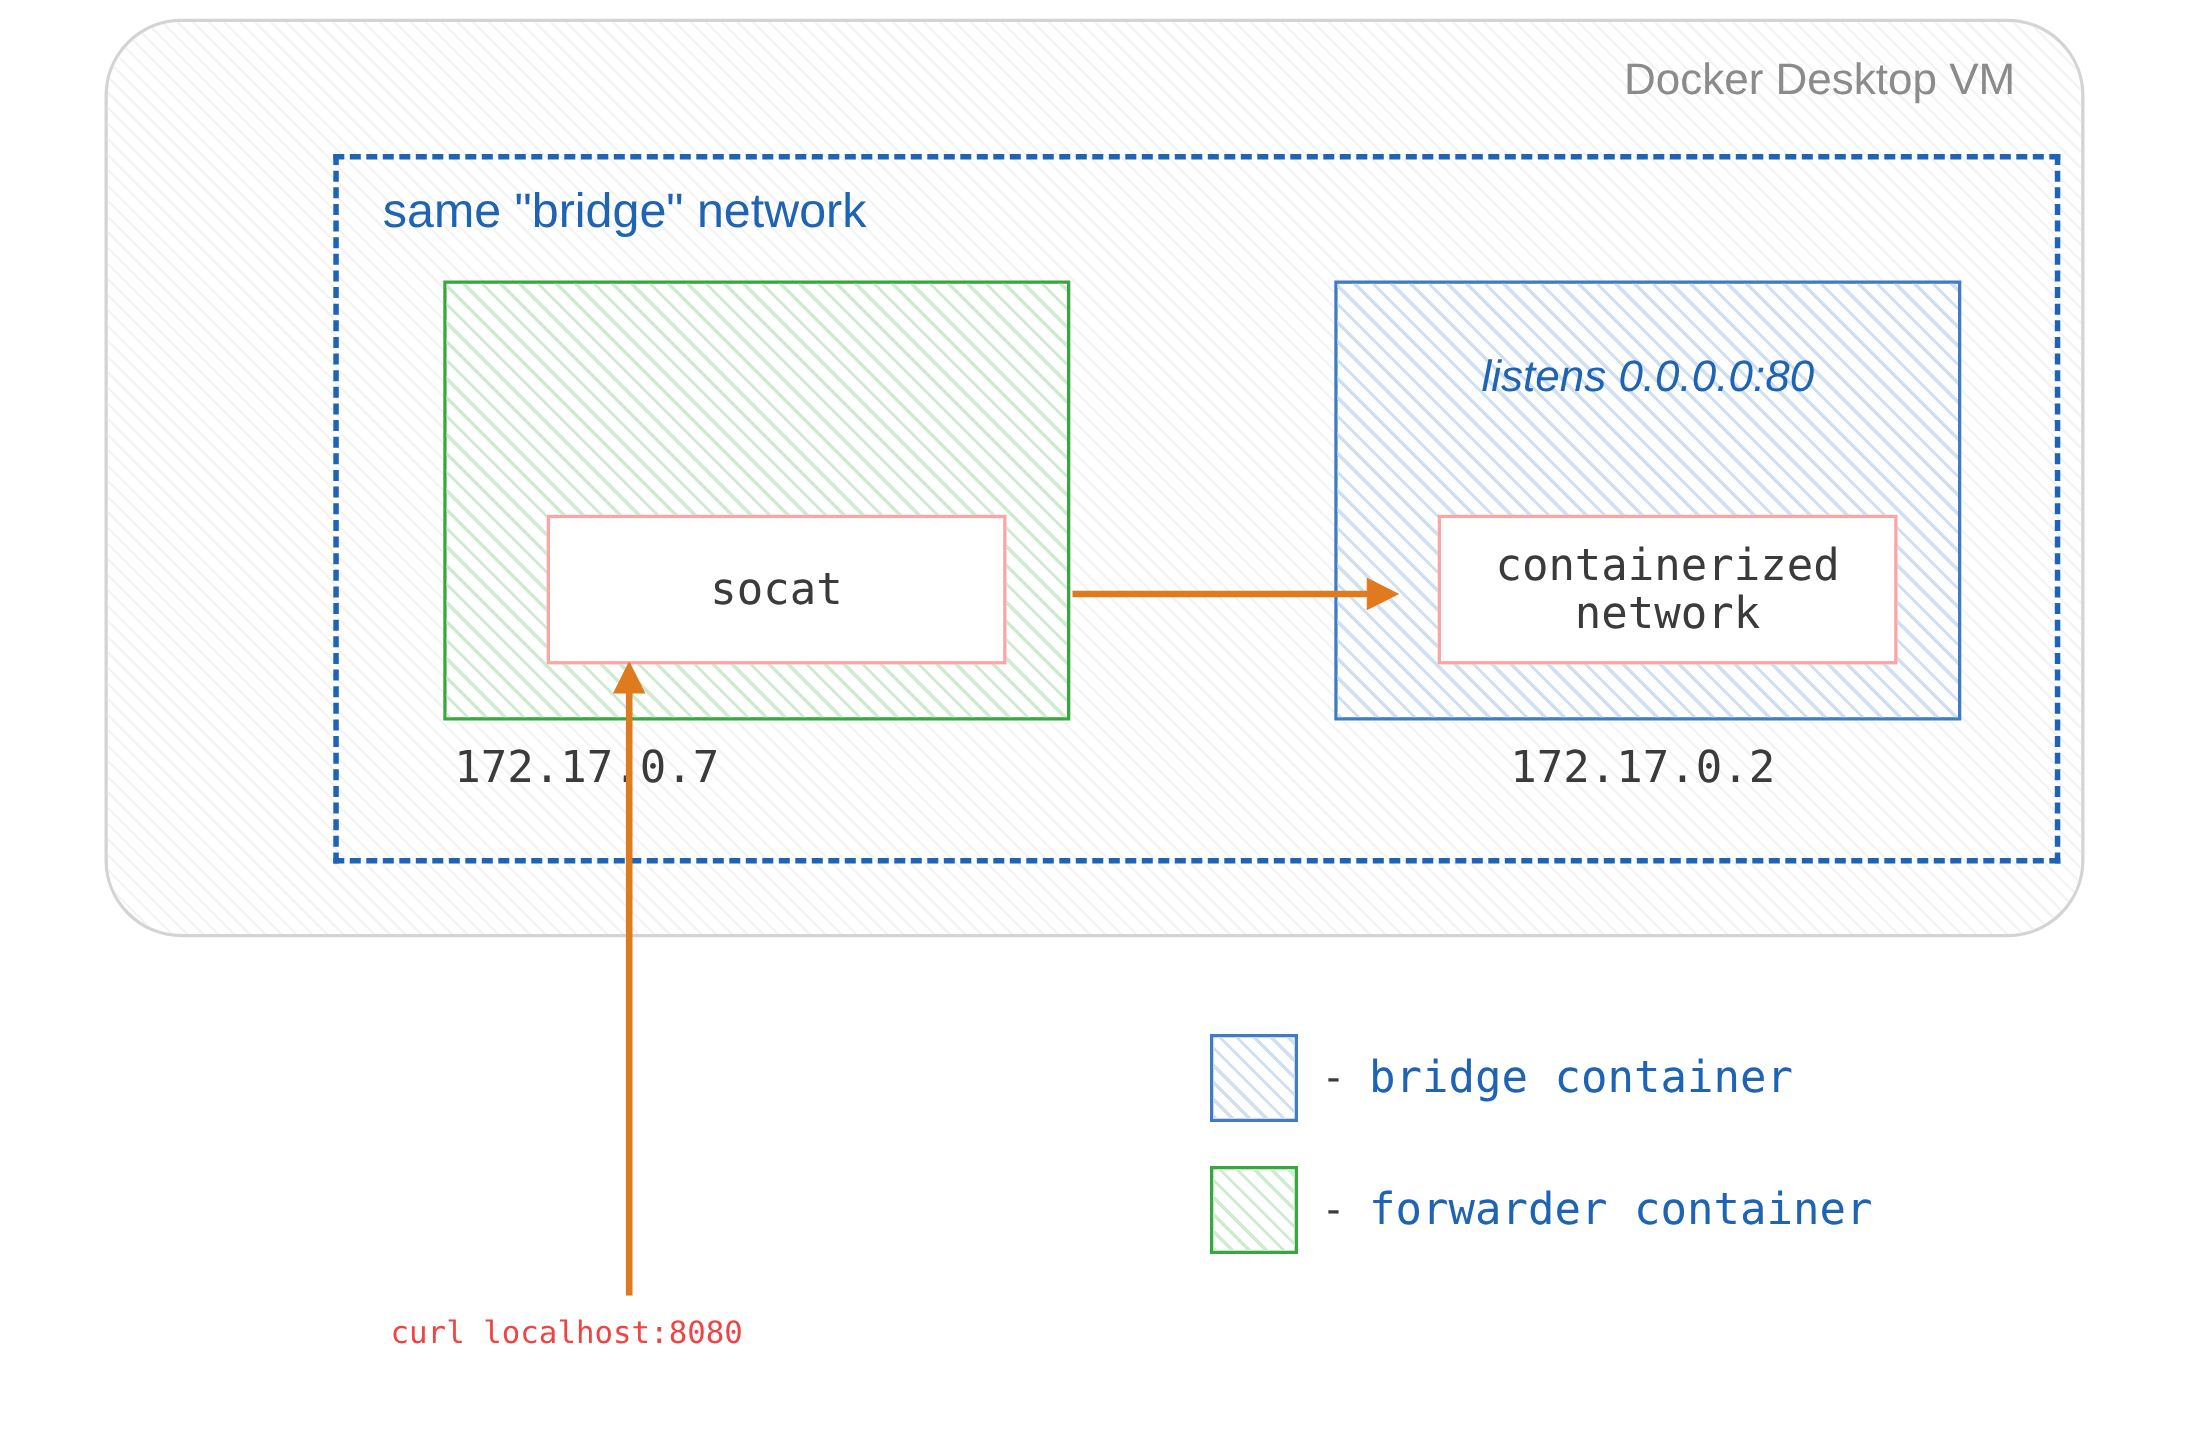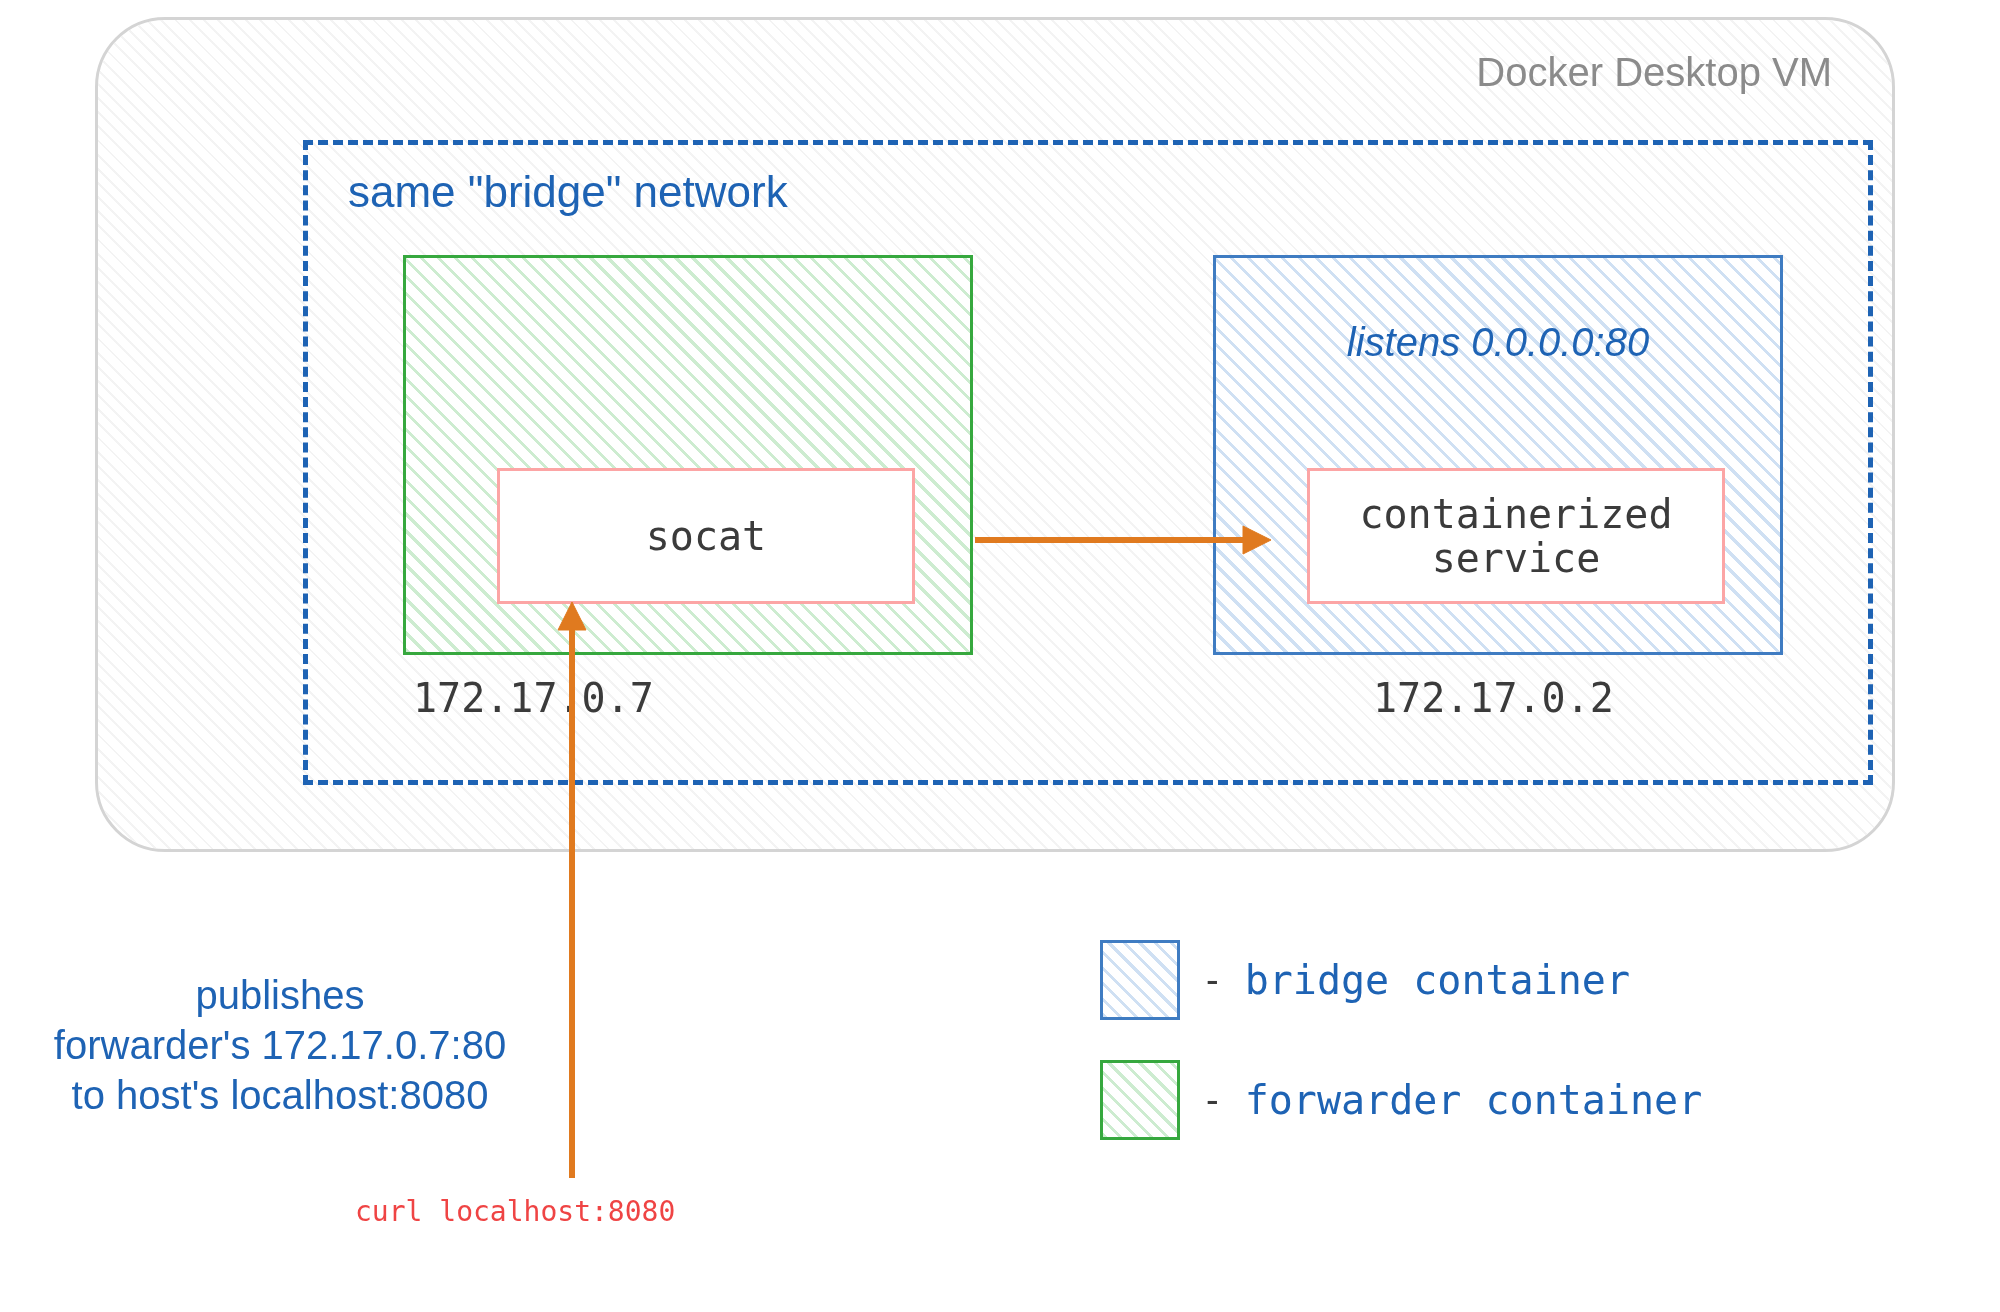--- a/index.html
+++ b/index.html
@@ -198,43 +198,38 @@
       </div>
       <div class="ip-label mono" style="left:105px; top:530px;">172.17.0.7</div>
 
       <div class="container-box blue-box">
         <div class="blue-hatch"></div>
         <div class="inner-label" style="padding-top:60px;font-style:italic;">
           <span>listens 0.0.0.0:80</span>
         </div>
         <div class="inner-box mono" style="white-space:pre-line;">
           <span>containerized
-service</span>
+network</span>
         </div>
       </div>
       <div class="ip-label mono" style="left:1065px; top:530px;">172.17.0.2</div>
 
       <svg class="arrow-h" style="left:665px; top:375px;" width="300" height="40">
         <line x1="2" y1="20" x2="270" y2="20" stroke-width="6"></line>
         <polygon points="270,6 298,20 270,34"></polygon>
       </svg>
 
     </div>
   </div>
 
   <svg class="arrow-v" style="left:550px; top:602px;" width="44" height="576">
     <line x1="22" y1="576" x2="22" y2="28" stroke-width="6"></line>
     <polygon points="8,28 22,0 36,28"></polygon>
   </svg>
 
-  <div class="pub-text">
-    <span>publishes</span><br>
-    <span>forwarder's 172.17.0.7:80</span><br>
-    <span>to host's localhost:8080</span>
-  </div>
 
   <div class="curl-text mono">curl localhost:8080</div>
 
   <div class="legend" style="top:940px;">
     <div class="legend-swatch" style="border-color:#3f7cc2;">
       <div class="h" style="background-image:repeating-linear-gradient(45deg,#cfe0f3 0,#cfe0f3 3px,transparent 3px,transparent 11px);"></div>
     </div>
     <span class="legend-dash">-</span>
     <span class="mono" style="color:#1e63b4;">bridge container</span>
   </div>

